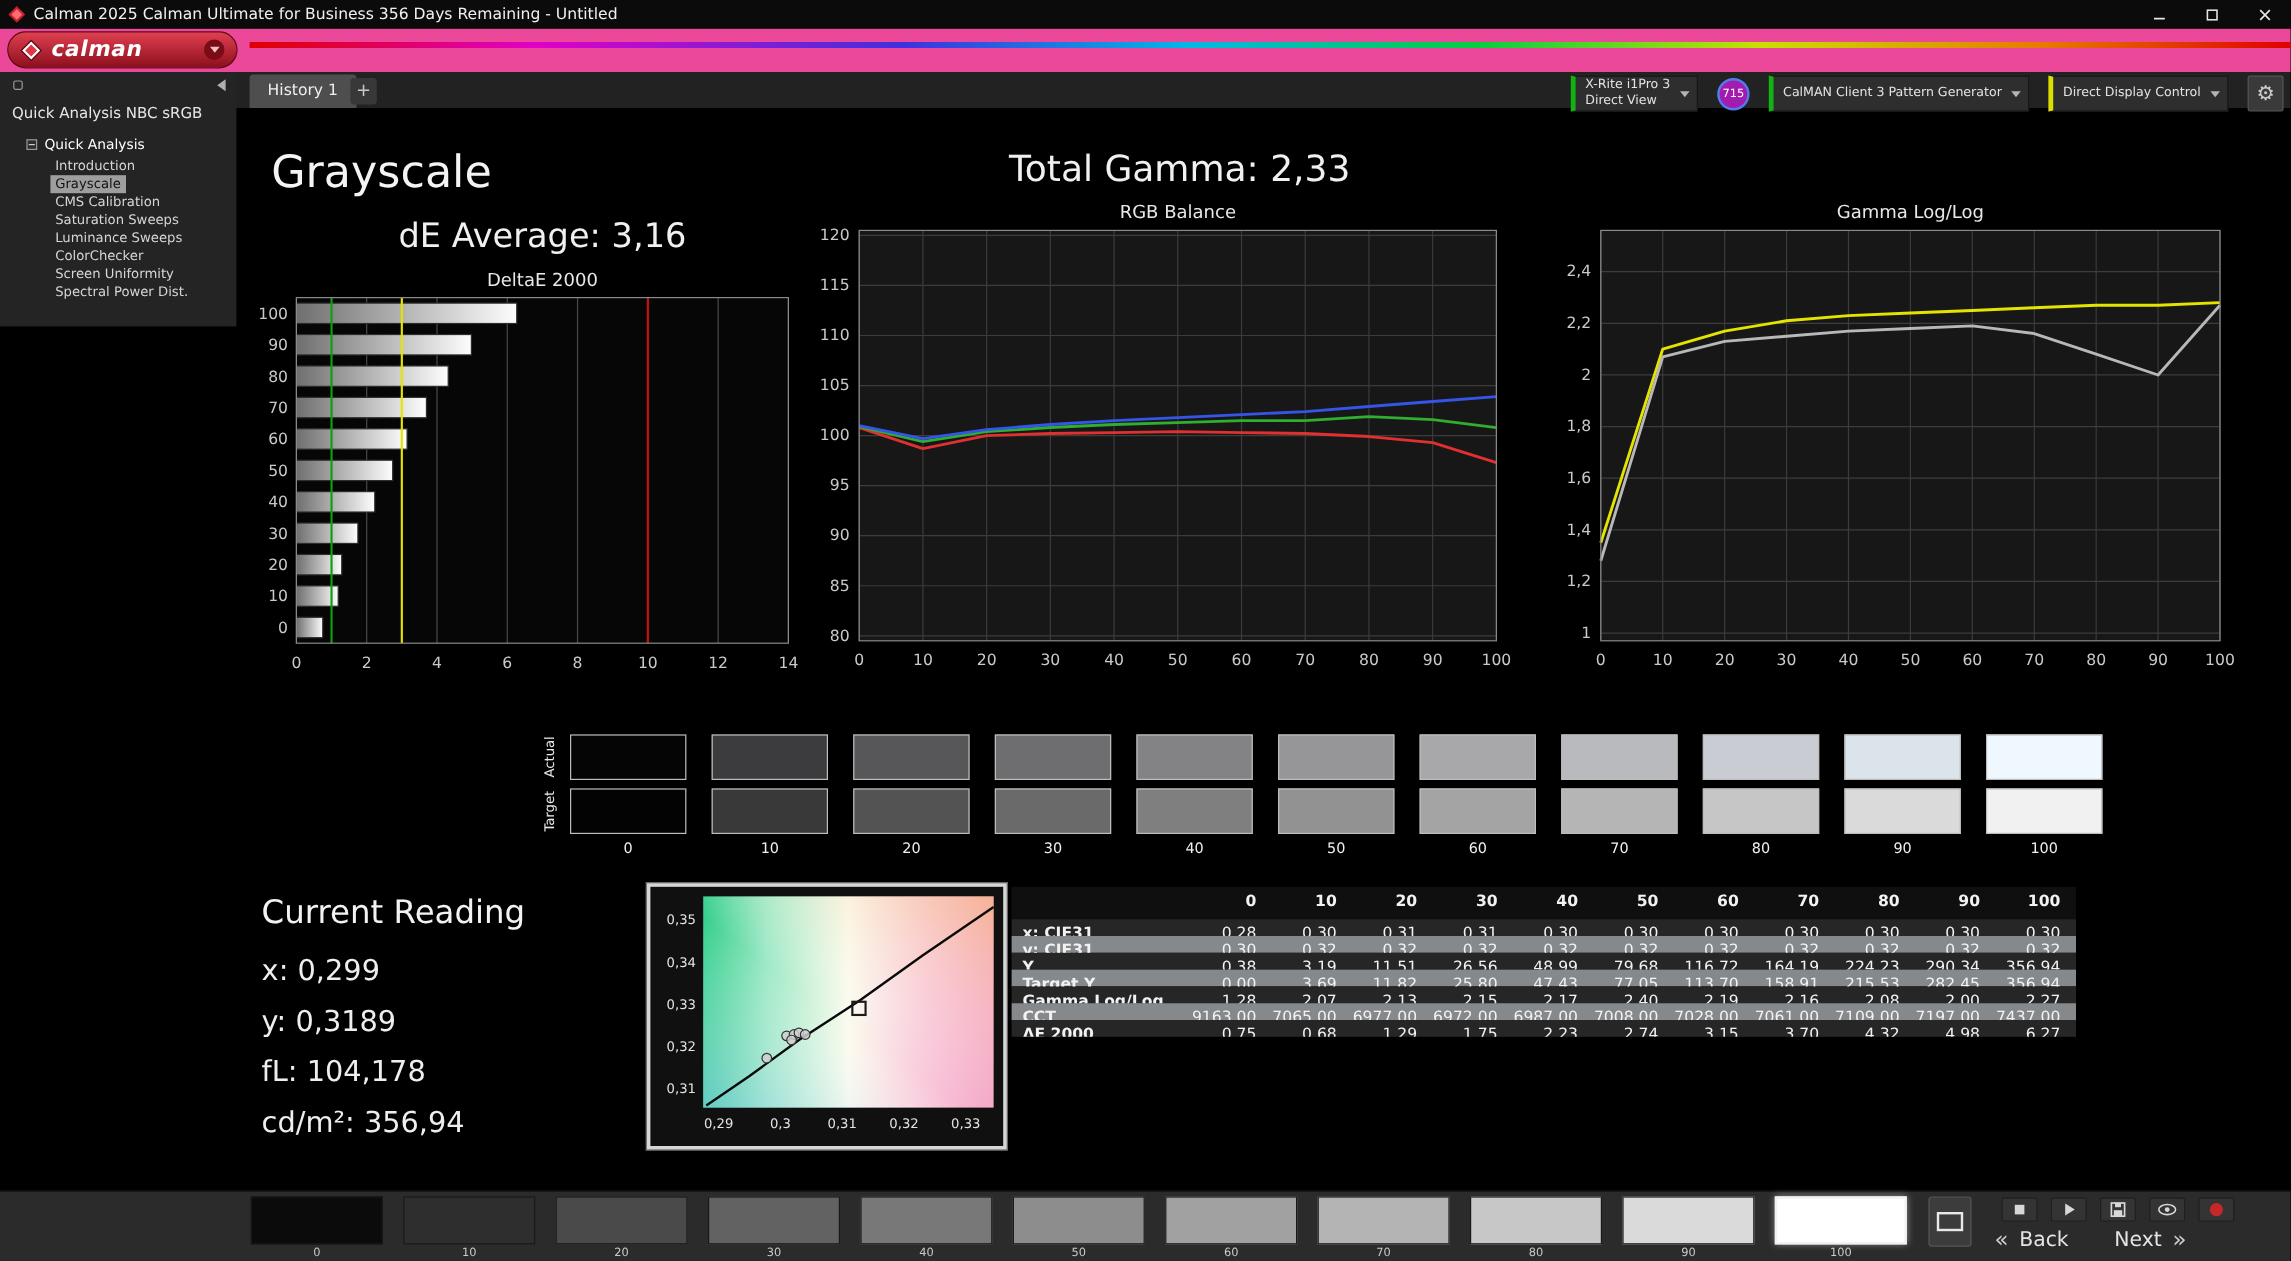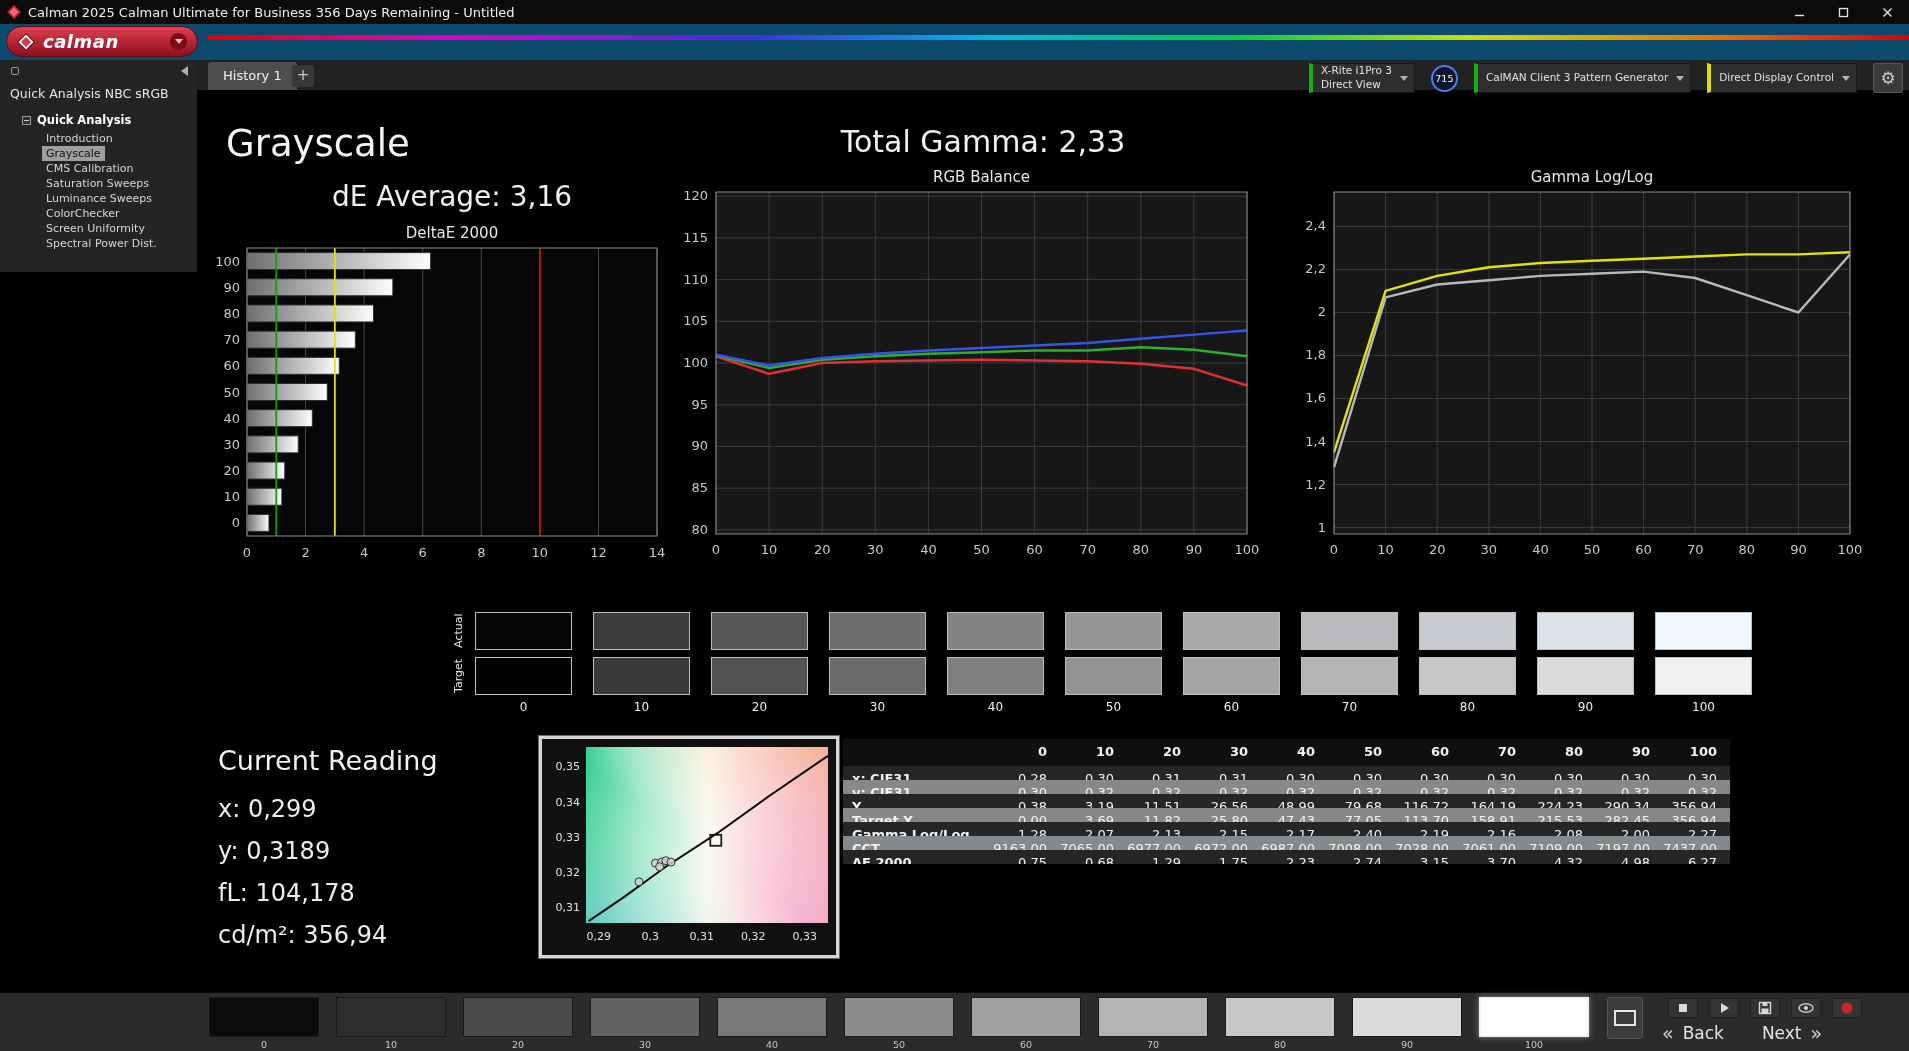--- a/index.html
+++ b/index.html
@@ -6,51 +6,51 @@
   html,body{background:#000}
   body{font-family:"DejaVu Sans","Liberation Sans",sans-serif;-webkit-font-smoothing:antialiased}
   .screen{position:relative;width:1909px;height:1051px;background:#000;overflow:hidden;color:#ddd}
 
   
   .titlebar{position:absolute;left:0;top:0;width:100%;height:24px;background:#0b0b0b;display:flex;align-items:center;gap:7px;padding-left:7px;color:#f0f0f0;font-size:13px}
   .win-controls{position:absolute;right:0;top:0;height:24px;display:flex}
   .win-btn{width:44px;height:24px;display:flex;align-items:center;justify-content:center}
 
   
-  .topband{position:absolute;left:0;top:24px;width:100%;height:36px;background:#0c4a6e}
+  .topband{position:absolute;left:0;top:24px;width:100%;height:36px;background:#ec4899}
   .rainbow{position:absolute;left:208px;right:0;top:11px;height:5px;
     background:linear-gradient(90deg,#e00000,#e000c8 14%,#4030e0 32%,#00b8e8 46%,#00d040 60%,#c8e000 74%,#e87800 88%,#e00000)}
   .logo{position:absolute;left:6px;top:2px;width:192px;height:31px;border-radius:16px;
     background:linear-gradient(#e04050,#8d0f1d);display:flex;align-items:center;gap:8px;padding:0 10px;border:1px solid #5c0a13}
   .logo-text{color:#fff;font-size:18px;font-weight:bold;font-style:italic;letter-spacing:.5px}
   .logo-dd{margin-left:auto;width:17px;height:17px;border-radius:50%;background:#7a0c18;display:flex;align-items:center;justify-content:center}
   .tri-down{width:0;height:0;border:4px solid transparent;border-top:5px solid #f0c0c6;margin-top:4px}
 
   
   .tabstrip{position:absolute;left:0;top:60px;width:100%;height:30px;background:#222}
   .tab{position:absolute;left:208px;top:2px;height:28px;background:#4e4e4e;color:#f0f0f0;font-size:13px;padding:0 15px;line-height:28px;border-radius:3px 3px 0 0}
   .addtab{position:absolute;left:292px;top:5px;width:22px;height:22px;background:#383838;color:#c8c8c8;text-align:center;line-height:20px;border-radius:3px;font-size:15px}
 
   
   .meters{position:absolute;right:6px;top:63px;height:30px;display:flex;align-items:center;gap:16px}
   .meter{position:relative;background:#2e2e2e;border:1px solid #161616;border-left:4px solid #12b212;height:30px;color:#e2e2e2;font-size:10.5px;display:flex;flex-direction:column;justify-content:center;padding:0 22px 0 8px;line-height:1.3;white-space:nowrap}
   .meter.yellow{border-left-color:#dede00}
   .meter .arrow{position:absolute;right:6px;top:12px;width:0;height:0;border:4px solid transparent;border-top:5px solid #b4b4b4}
-  .badge{width:27px;height:27px;border-radius:50%;background:#0f172a;border:2px solid #4f7df0;color:#fff;font-size:9.5px;display:flex;align-items:center;justify-content:center}
+  .badge{width:27px;height:27px;border-radius:50%;background:#a21caf;border:2px solid #4f7df0;color:#fff;font-size:9.5px;display:flex;align-items:center;justify-content:center}
   .gearbtn{width:30px;height:30px;background:#3a3a3a;border:1px solid #555;color:#ccc;font-size:17px;display:flex;align-items:center;justify-content:center;border-radius:2px}
 
   
   .sidebar{position:absolute;left:0;top:60px;width:197px;height:212px;background:#242424}
   .sb-mini{position:absolute;top:4px;width:14px;height:14px;display:flex;align-items:center;justify-content:center}
   .sb-mini.left{left:8px}
   .sb-mini.right{right:8px}
   .tri-left{width:0;height:0;border:5px solid transparent;border-right:7px solid #b0b0b0}
   .dot-ico{width:8px;height:8px;border:1px solid #9a9a9a;border-radius:2px}
   .sb-header{padding:26px 0 0 10px;font-size:12.5px;color:#e6e6e6}
-  .tree-root{display:flex;align-items:center;gap:6px;padding:12px 12px 4px 22px;font-size:11.5px;font-weight:bold;color:#fff}
+  .tree-root{display:flex;align-items:center;gap:6px;padding:12px 12px 4px 22px;font-size:11.5px;font-weight:normal;color:#fff}
   .expander{width:9px;height:9px;border:1px solid #9a9a9a;position:relative;background:#2e2e2e}
   .expander::after{content:"";position:absolute;left:1px;right:1px;top:3px;height:1px;background:#d0d0d0}
   .tree-items{padding-left:42px}
   .tree-item{display:table;font-size:11px;color:#d6d6d6;line-height:15px;padding:0 4px}
   .tree-item.selected{background:#9e9e9e;color:#121212}
 
   
   .page-title{position:absolute;left:226px;top:122px;font-size:37px;color:#f4f4f4}
   .de-avg{position:absolute;left:332px;top:180px;font-size:28px;color:#f0f0f0}
   .total-gamma{position:absolute;left:716px;top:124px;width:534px;text-align:center;font-size:30px;color:#f0f0f0}

